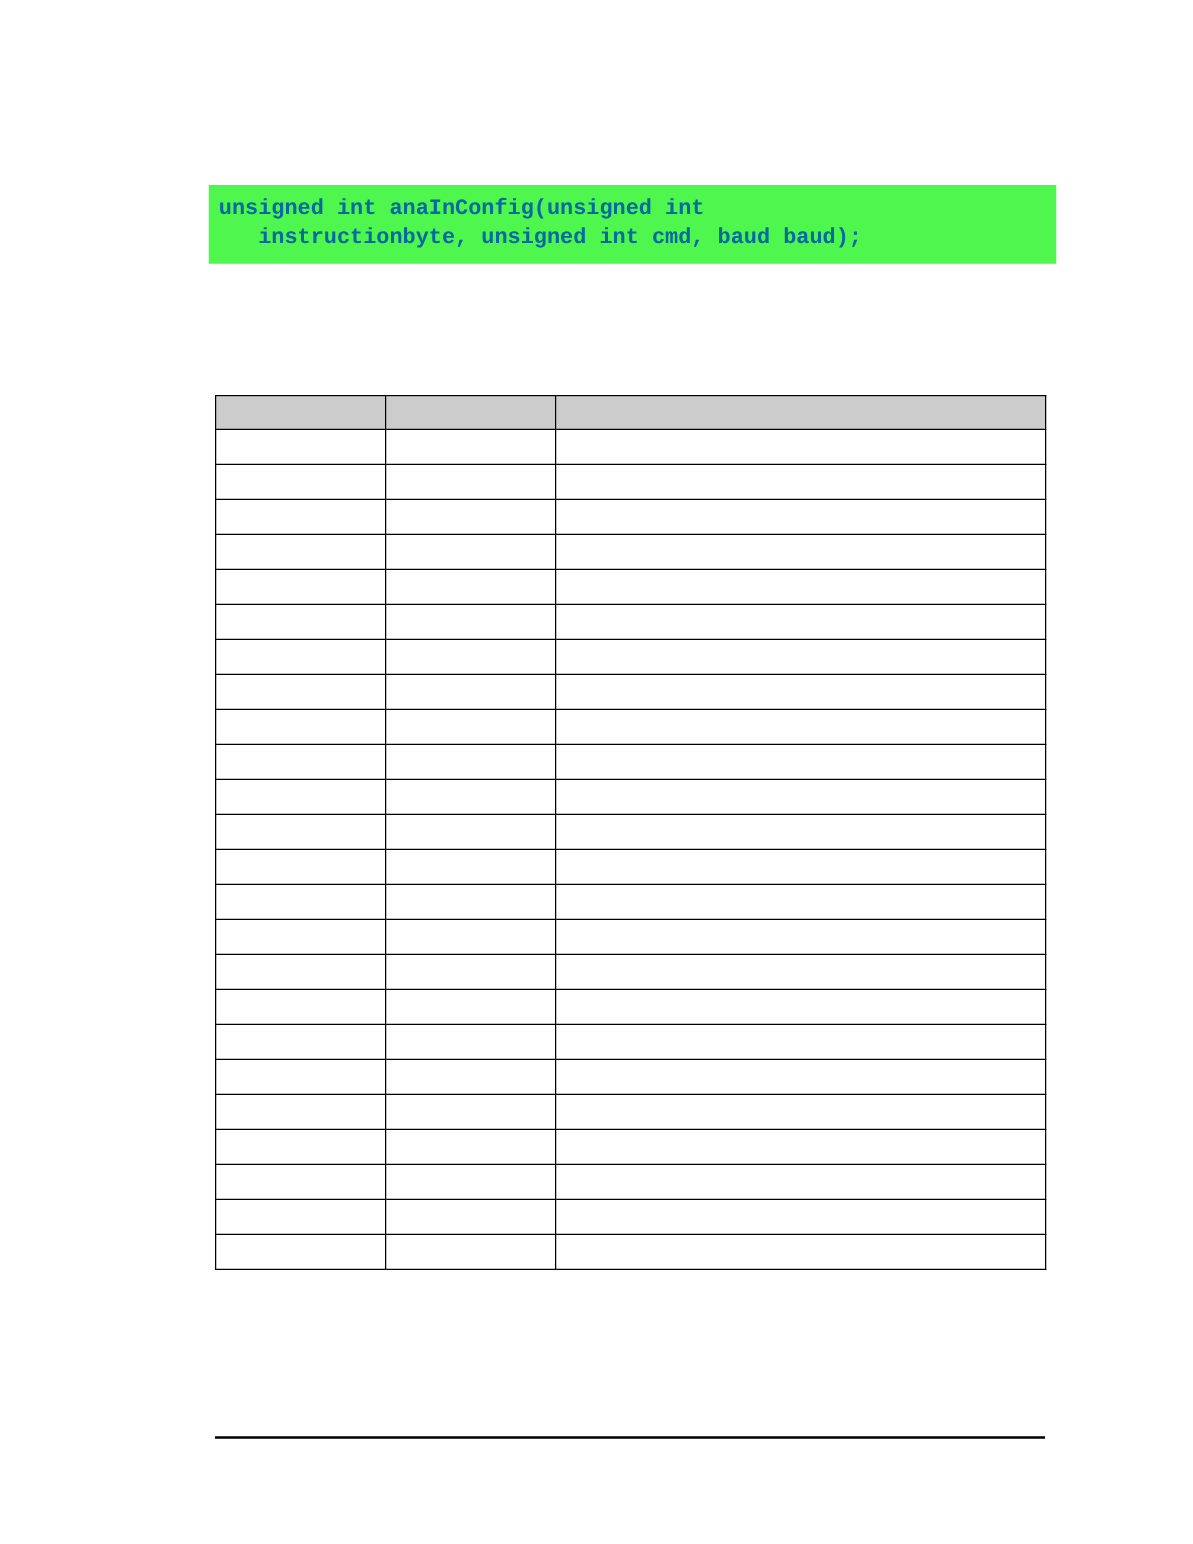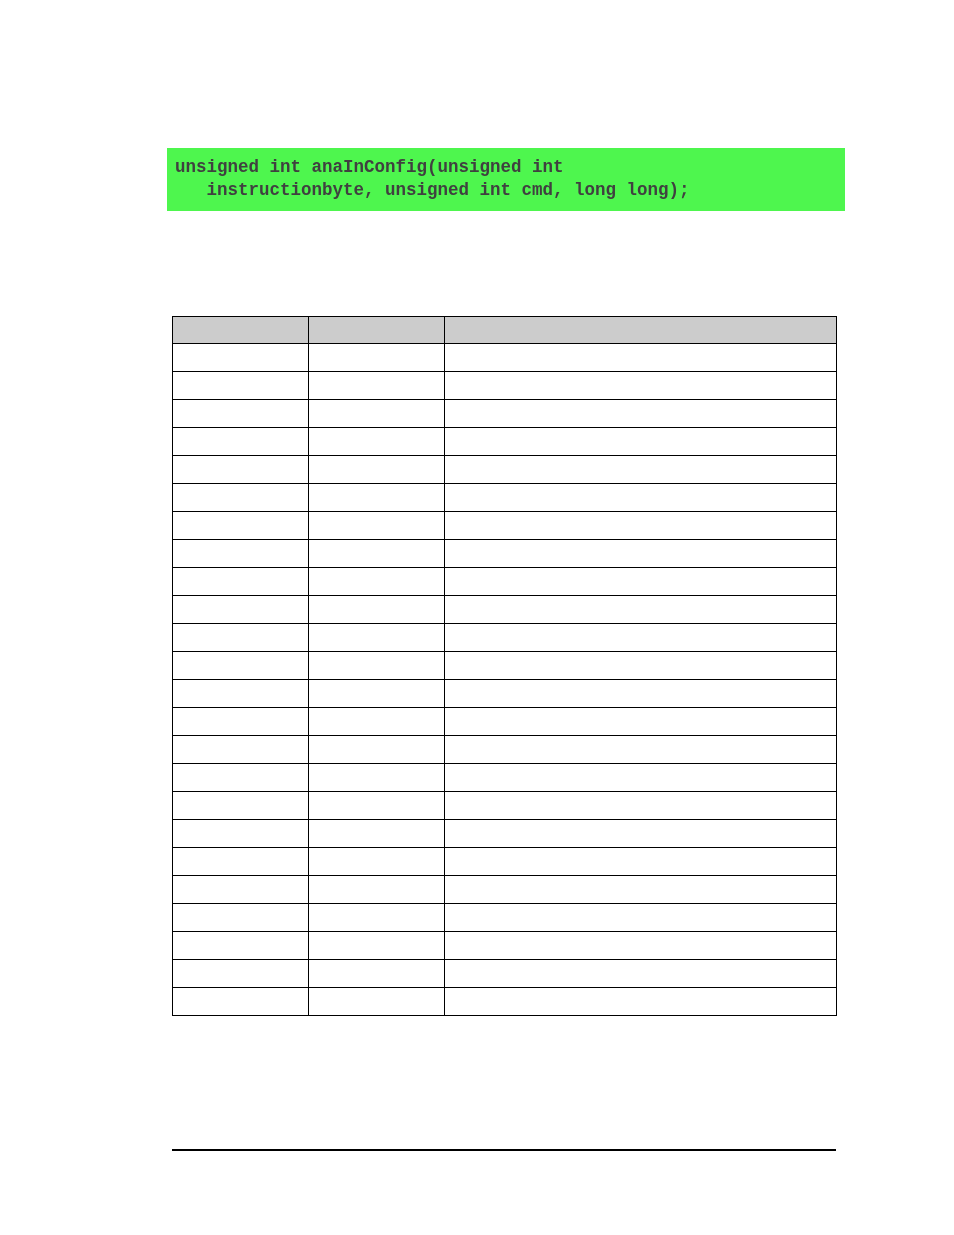--- a/index.html
+++ b/index.html
@@ -29,21 +29,21 @@
     width: 678px;
     box-sizing: border-box;
     background: #4ef64e;
     padding: 8px 10px 9px 8px;
   }
   .code-line {
     font-family: "Liberation Mono", "DejaVu Sans Mono", monospace;
     font-weight: bold;
     font-size: 17.5px;
     line-height: 23px;
-    color: #404040;
+    color: #0369a1;
     white-space: pre;
     letter-spacing: 0px;
   }
 
   
   .data-table {
     position: absolute;
     left: 172px;
     top: 316px;
     width: 664px;
@@ -84,21 +84,21 @@
     border-top: 2px solid #000000;
   }
 </style>
 </head>
 <body>
 
 <div class="page">
 
   <div class="code-block">
     <div class="code-line">unsigned int anaInConfig(unsigned int</div>
-    <div class="code-line">   instructionbyte, unsigned int cmd, long long);</div>
+    <div class="code-line">   instructionbyte, unsigned int cmd, baud baud);</div>
   </div>
 
   <table class="data-table">
     <colgroup>
       <col class="c1">
       <col class="c2">
       <col class="c3">
     </colgroup>
     <thead>
       <tr>

